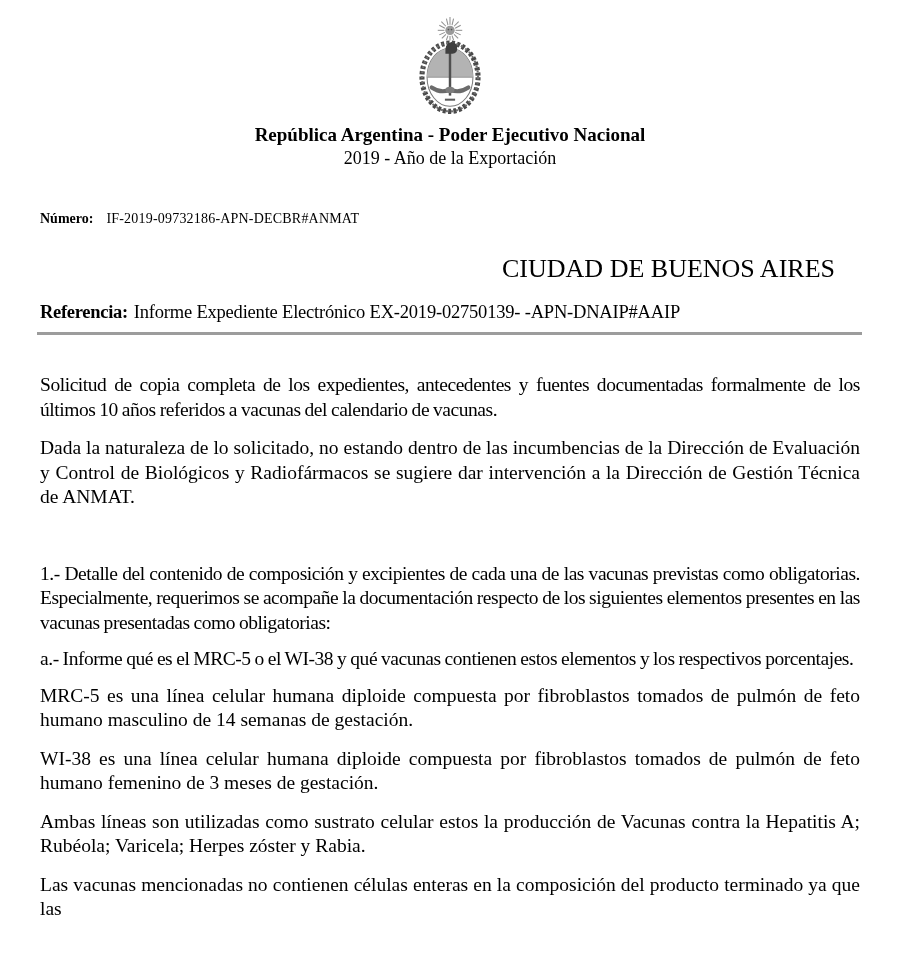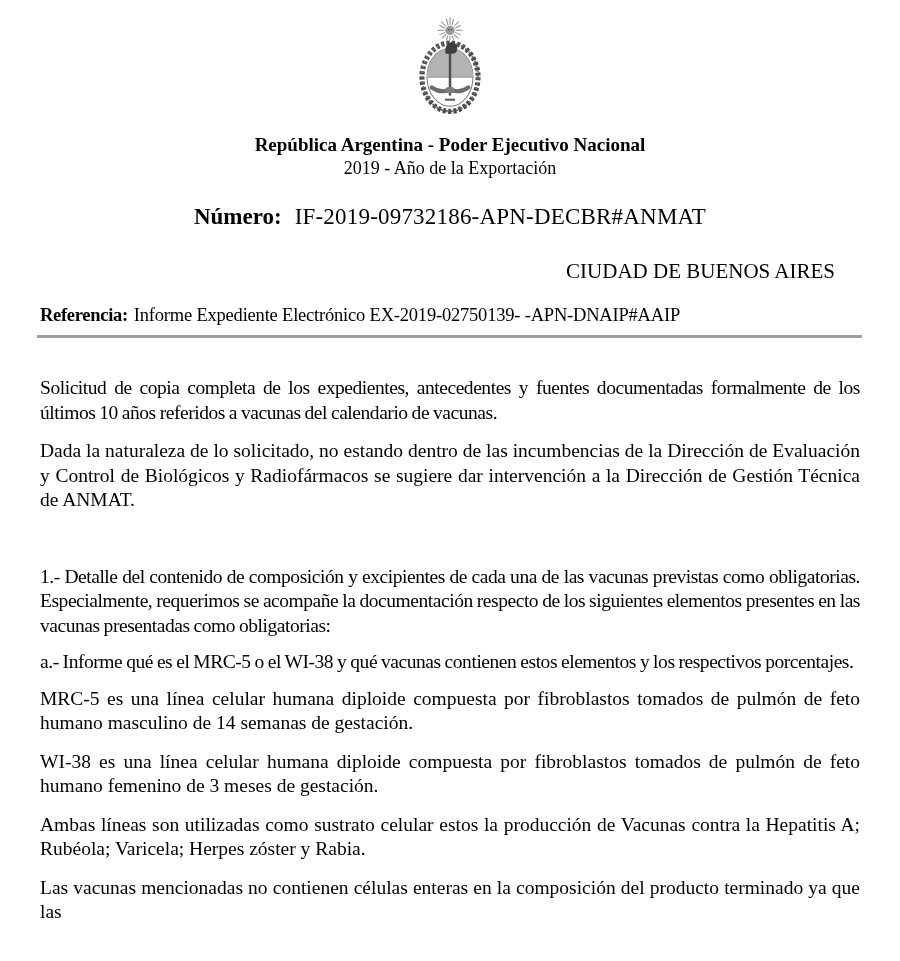--- a/index.html
+++ b/index.html
@@ -10,30 +10,30 @@
     background: #ffffff;
     color: #000000;
     font-family: "Liberation Serif", serif;
     overflow: hidden;
   }
   .page { padding: 14px 40px 0 40px; }
 
   
   .header { text-align: center; }
   .logo-wrap { display: flex; justify-content: center; }
-  .doc-title { font-weight: bold; font-size: 19px; line-height: 22px; margin-top: 18px; }
+  .doc-title { font-weight: bold; font-size: 19px; line-height: 22px; margin-top: 8px; }
   .doc-subtitle { font-size: 18px; line-height: 21px; margin-top: 2px; }
   .doc-type { font-weight: bold; font-size: 19px; margin-top: 26px; }
 
   
-  .numero-row { margin-top: 25px; font-size: 23px; text-align: center; }
+  .numero-row { margin-top: 42px; font-size: 14px; }
   .numero-label { font-weight: bold; }
   .numero-value { margin-left: 13px; letter-spacing: 0.2px; }
 
-  .place-date { text-align: right; padding-right: 25px; margin-top: 29px; font-size: 21px; line-height: 25px; }
+  .place-date { text-align: right; padding-right: 25px; margin-top: 29px; font-size: 26px; line-height: 25px; }
 
   .referencia-row { margin-top: 21px; font-size: 18.5px; }
   .referencia-label { font-weight: bold; letter-spacing: -0.3px; }
   .referencia-value { margin-left: 6px; letter-spacing: -0.2px; }
 
   .rule {
     border: none;
     height: 3px;
     background: #9c9c9c;
     margin: 9px 0 0 -3px;

